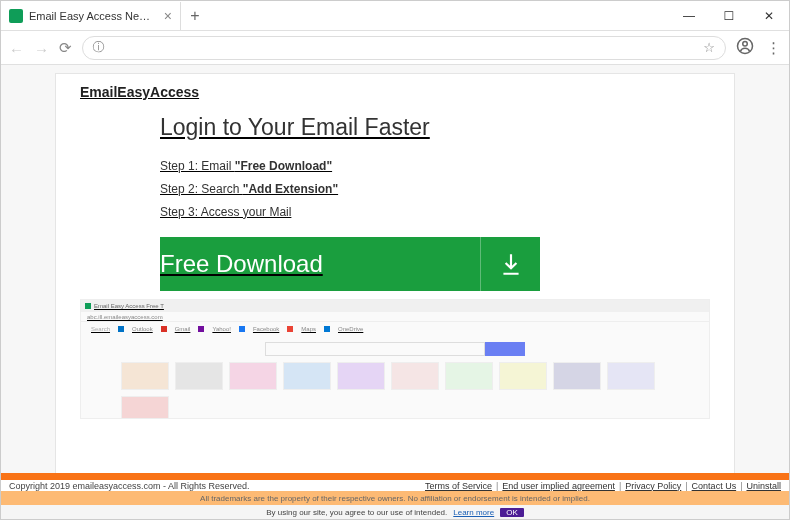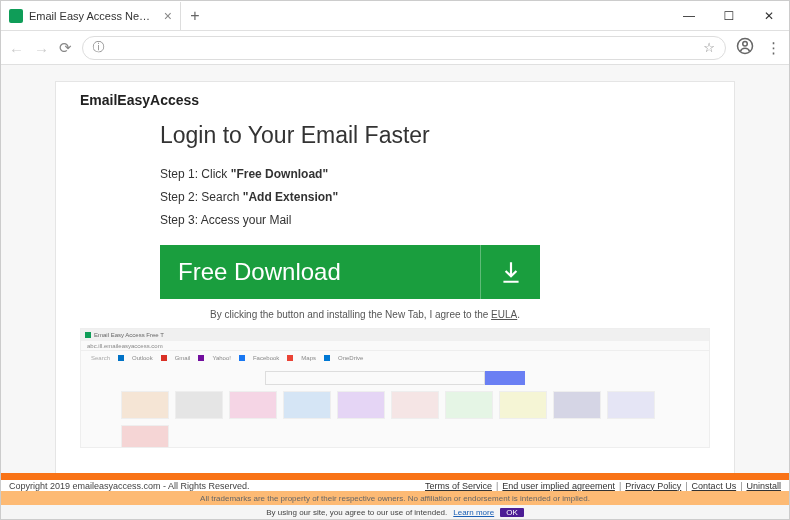--- a/index.html
+++ b/index.html
@@ -18,27 +18,27 @@
 
 .toolbar { height: 34px; display: flex; align-items: center; padding: 0 8px; gap: 10px; border-bottom: 1px solid #e0e0e0; }
 .navbtn { color: #888; font-size: 15px; }
 .navbtn.disabled { color: #ccc; }
 .addressbar { flex: 1; height: 24px; border: 1px solid #ddd; border-radius: 12px; padding: 0 10px; display: flex; align-items: center; }
 .addr-left { color: #888; font-size: 12px; }
 .addr-right { margin-left: auto; color: #888; font-size: 13px; }
 .toolbar-right { display: flex; gap: 12px; align-items: center; color: #666; font-size: 15px; }
 
 .content { flex: 1; background: #f7f7f7; position: relative; overflow: hidden; }
-.page { width: 680px; margin: 16px auto 0; background: #fff; border: 1px solid #e5e5e5; padding: 10px 24px 4px; height: 402px; position: relative; }
+.page { width: 680px; margin: 8px auto 0; background: #fff; border: 1px solid #e5e5e5; padding: 10px 24px 4px; height: 402px; position: relative; text-decoration: underline; }
 .brand { font-size: 14px; font-weight: bold; color: #222; }
 .main { margin-top: 14px; padding-left: 80px; }
 .headline { font-size: 23px; color: #333; font-weight: normal; margin-bottom: 14px; }
 .steps { font-size: 12px; color: #333; line-height: 1.9; }
 .steps b { font-weight: bold; }
-.dlbtn { margin-top: 14px; width: 380px; height: 54px; background: #1a9e3e; color: #fff; display: flex; align-items: center; padding-left: 18px; font-size: 24px; position: relative; }
+.dlbtn { margin-top: 14px; width: 380px; height: 54px; background: #1a9e3e; color: #fff; display: flex; align-items: center; font-size: 24px; position: relative; }
 .dlbtn-icon { position: absolute; right: 0; top: 0; width: 60px; height: 54px; border-left: 1px solid rgba(255,255,255,.3); display: flex; align-items: center; justify-content: center; }
 .disclaimer { font-size: 10px; color: #555; margin-top: 10px; padding-left: 50px; }
 .disclaimer a { color: #555; text-decoration: underline; }
 
 .preview { margin-top: 8px; border: 1px solid #eee; height: 120px; position: relative; background: #fafafa; overflow: hidden;}
 .pv-titlebar { height: 12px; background: #f0f0f0; display: flex; align-items: center; font-size: 6px; padding: 0 4px; gap: 3px; color: #666; }
 .pv-fav { width: 6px; height: 6px; background: #0f9d58; }
 .pv-addr { height: 10px; border-bottom: 1px solid #eee; font-size: 6px; color: #888; padding: 0 6px; display: flex; align-items: center; }
 .pv-links { height: 14px; display: flex; align-items: center; gap: 8px; padding: 0 10px; font-size: 6px; color: #888; }
 .pv-link-sq { width: 6px; height: 6px; }
@@ -96,34 +96,31 @@
   </div>
 
   <div class="content">
     <div class="watermark">pcrisk.com</div>
 
     <div class="page">
       <div class="brand">EmailEasyAccess</div>
       <div class="main">
         <div class="headline">Login to Your Email Faster</div>
         <div class="steps">
-          <div><span>Step 1: Click </span><b>"Free Download"</b></div>
+          <div><span>Step 1: Email </span><b>"Free Download"</b></div>
           <div><span>Step 2: Search </span><b>"Add Extension"</b></div>
           <div>Step 3: Access your Mail</div>
         </div>
         <div class="dlbtn">
           <span>Free Download</span>
           <div class="dlbtn-icon">
             <svg width="26" height="26" viewBox="0 0 24 24" fill="none" stroke="#fff" stroke-width="2">
                 <path d="M12 3v12M7 11l5 5 5-5M5 21h14"></path>
               </svg>
           </div>
-        </div>
-        <div class="disclaimer">
-          <span>By clicking the button and installing the New Tab, I agree to the </span><a>EULA</a><span>.</span>
         </div>
       </div>
 
       <div class="preview">
         <div class="pv-titlebar">
           <div class="pv-fav"></div>
           <span>Email Easy Access Free T</span>
         </div>
         <div class="pv-addr">abc.ill.emaileasyaccess.com</div>
         <div class="pv-links">

